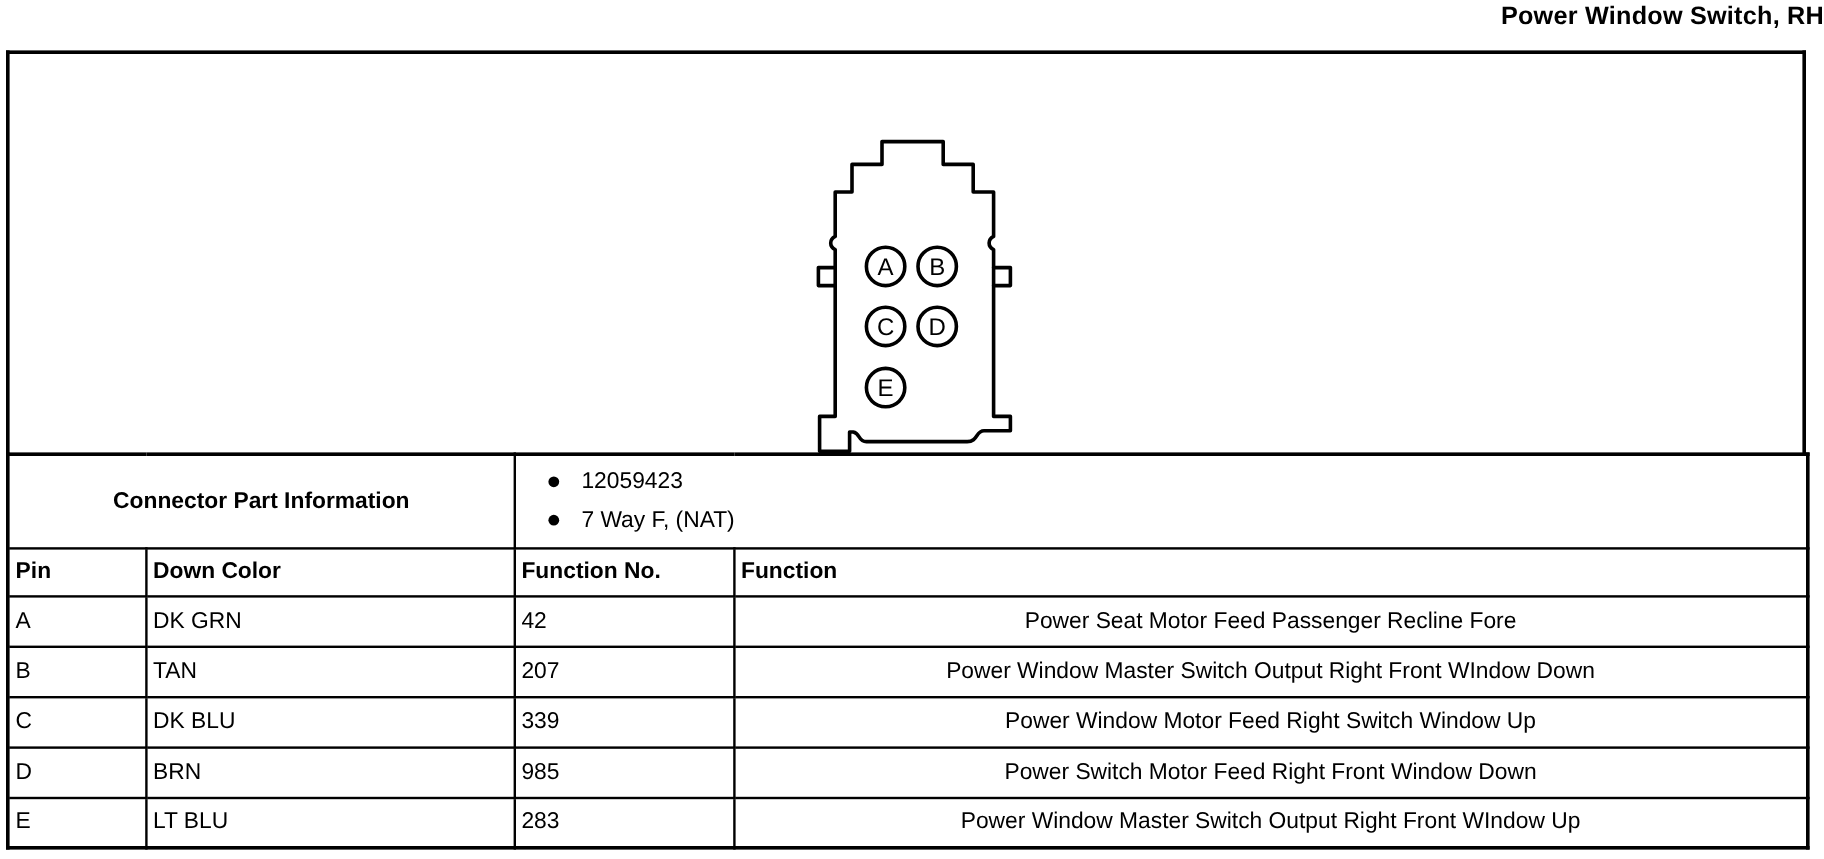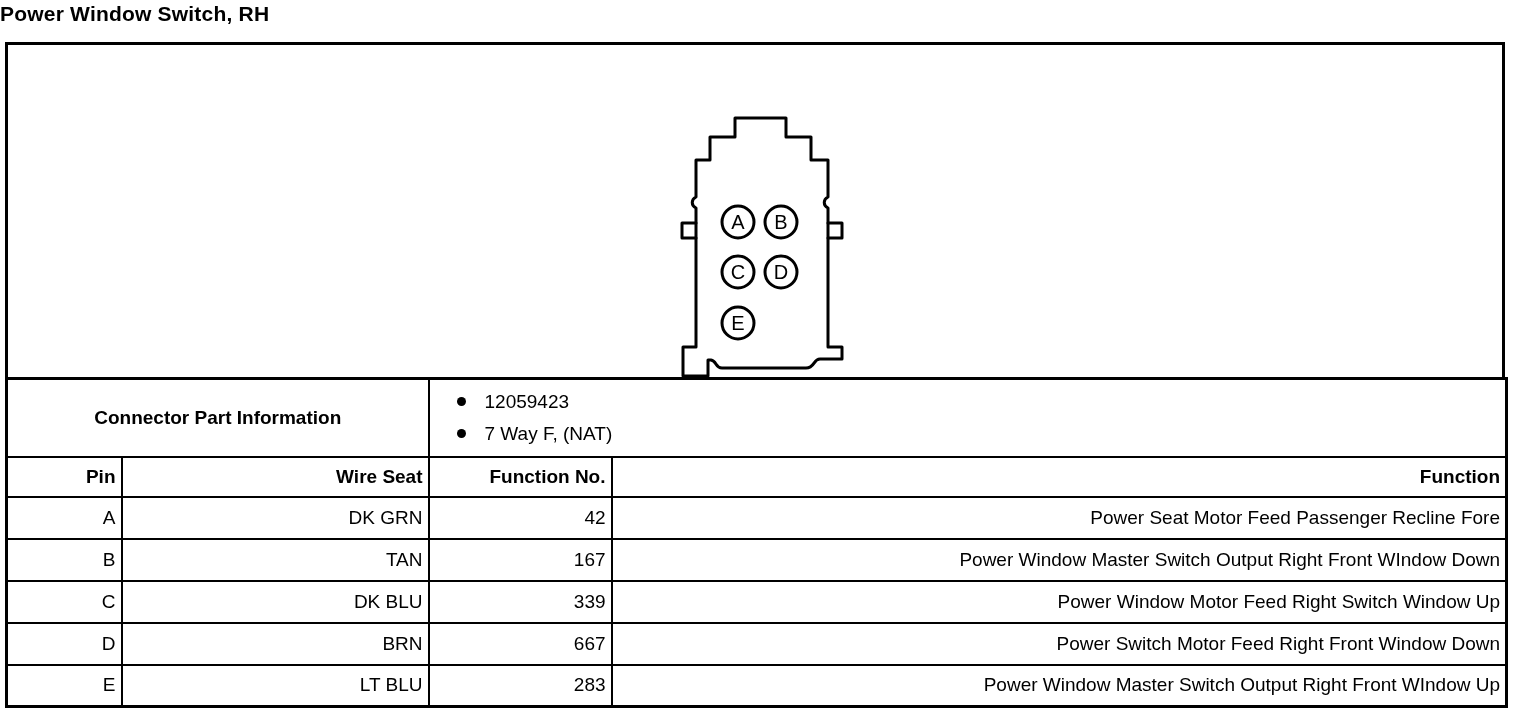--- a/index.html
+++ b/index.html
@@ -14,21 +14,21 @@
     width: 1520px;
     height: 716px;
     background: #ffffff;
     overflow: hidden;
   }
   .title {
     position: absolute;
     top: 2px;
     left: 0;
     width: 100%;
-    text-align: left;
+    text-align: right;
     font-size: 21px;
     font-weight: bold;
     letter-spacing: 0.2px;
   }
   .diagram-box {
     position: absolute;
     left: 5px;
     top: 42px;
     width: 1500px;
     height: 338px;
@@ -57,22 +57,22 @@
     border: 2px solid #000000;
     padding: 0 5px;
     vertical-align: middle;
     overflow: hidden;
     white-space: nowrap;
   }
   table.pinout { border: 3px solid #000000; }
   tr.partinfo-row { height: 78px; }
   tr.header-row   { height: 40px; }
   tr.data-row     { height: 42px; }
-  .cell-center { text-align: right; border-radius: 13px; }
-  .cell-left   { text-align: right; }
+  .cell-center { text-align: left; border-radius: 13px; }
+  .cell-left   { text-align: center; }
   .bold { font-weight: bold; }
   .partinfo-label {
     text-align: center;
     font-weight: bold;
     font-size: 19px;
     border-radius: 22px;
   }
   .bullet-list {
     padding-left: 22px;
   }
@@ -153,50 +153,50 @@
           <div class="bullet-line">
             <span class="bullet-dot"></span>
             <span>7 Way F, (NAT)</span>
           </div>
         </div>
       </td>
     </tr>
 
     <tr class="header-row">
       <td class="cell-center bold">Pin</td>
-      <td class="cell-center bold">Wire Seat</td>
+      <td class="cell-center bold">Down Color</td>
       <td class="cell-center bold">Function No.</td>
       <td class="cell-center bold">Function</td>
     </tr>
 
     <tr class="data-row">
       <td class="cell-center">A</td>
       <td class="cell-center">DK GRN</td>
       <td class="cell-center">42</td>
       <td class="cell-left function-cell">Power Seat Motor Feed Passenger Recline Fore</td>
     </tr>
 
     <tr class="data-row">
       <td class="cell-center">B</td>
       <td class="cell-center">TAN</td>
-      <td class="cell-center">167</td>
+      <td class="cell-center">207</td>
       <td class="cell-left function-cell">Power Window Master Switch Output Right Front WIndow Down</td>
     </tr>
 
     <tr class="data-row">
       <td class="cell-center">C</td>
       <td class="cell-center">DK BLU</td>
       <td class="cell-center">339</td>
       <td class="cell-left function-cell">Power Window Motor Feed Right Switch Window Up</td>
     </tr>
 
     <tr class="data-row">
       <td class="cell-center">D</td>
       <td class="cell-center">BRN</td>
-      <td class="cell-center">667</td>
+      <td class="cell-center">985</td>
       <td class="cell-left function-cell">Power Switch Motor Feed Right Front Window Down</td>
     </tr>
 
     <tr class="data-row">
       <td class="cell-center">E</td>
       <td class="cell-center">LT BLU</td>
       <td class="cell-center">283</td>
       <td class="cell-left function-cell">Power Window Master Switch Output Right Front WIndow Up</td>
     </tr>
   </tbody>

